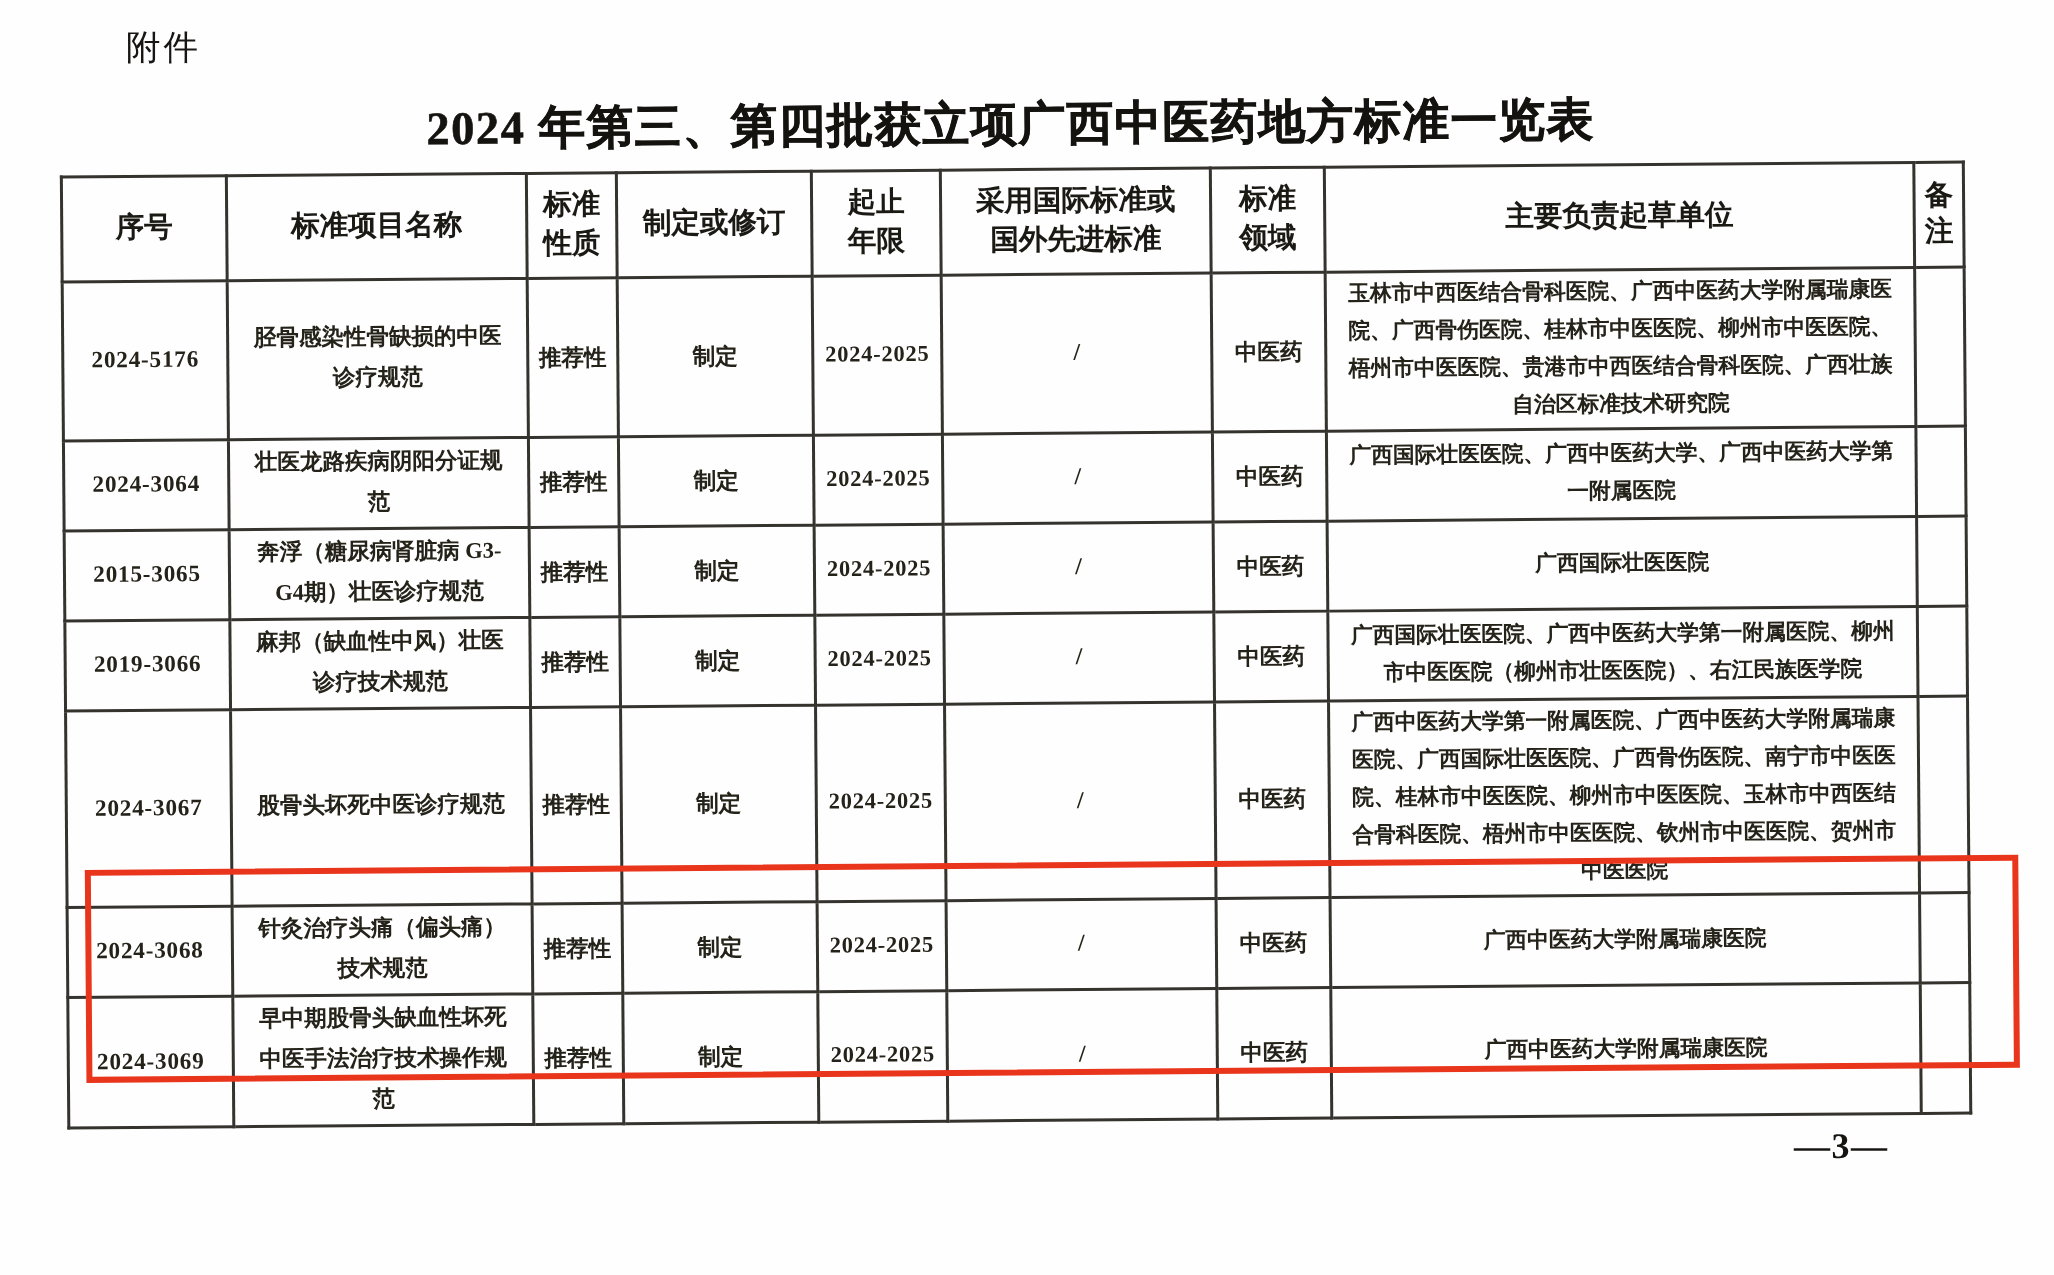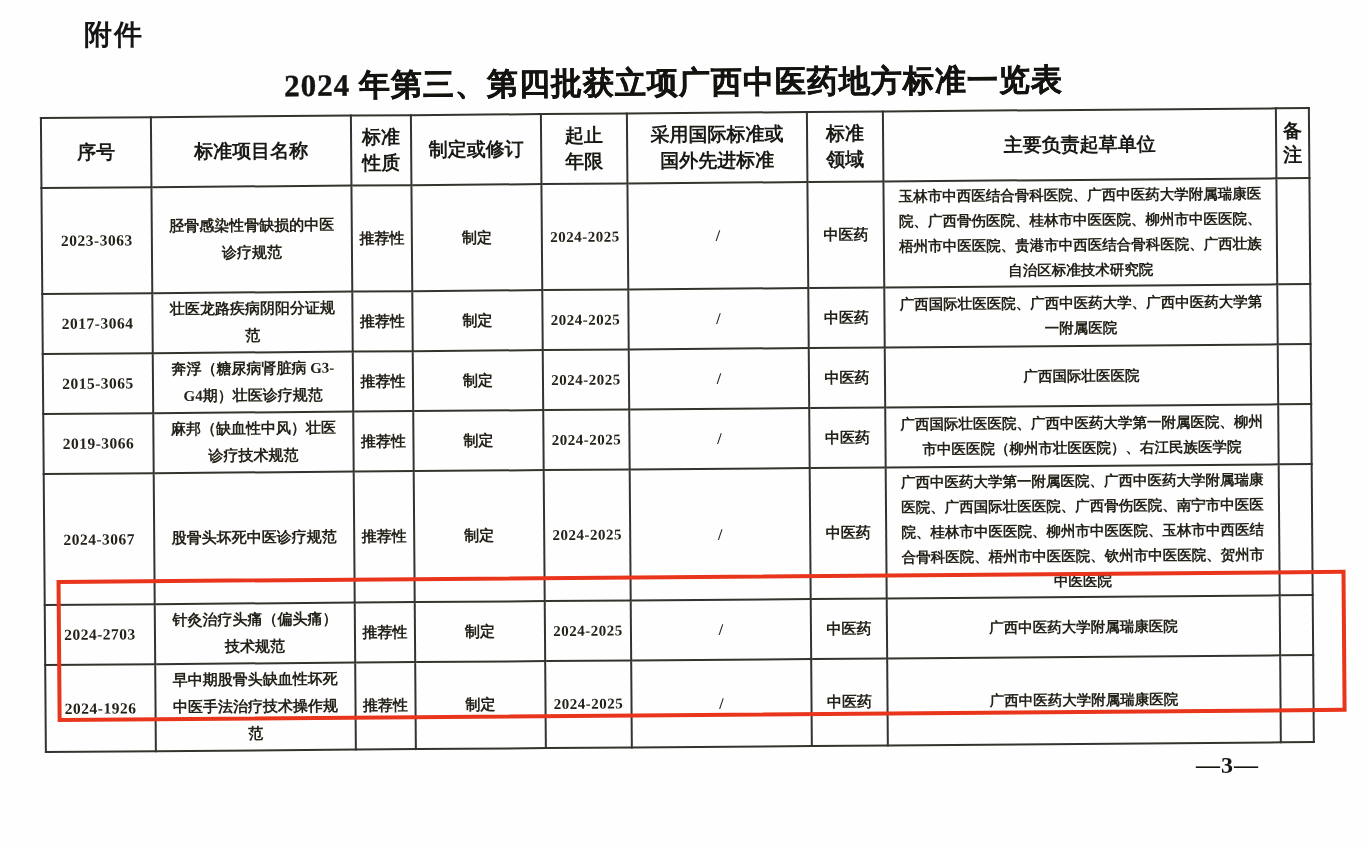--- a/index.html
+++ b/index.html
@@ -8,21 +8,21 @@
     width: 1369px; height: 850px;
     position: relative;
     overflow: hidden;
     font-family: "Liberation Serif", "DejaVu Serif", serif;
     color: #1c1b19;
   }
   .sheet { position: absolute; inset: 0; background: #fefefe; }
 
   .attachment {
     position: absolute; left: 84px; top: 16px;
-    font-size: 28px; font-weight: bold; letter-spacing: 2px;
+    font-size: 23px; font-weight: normal; letter-spacing: 2px;
     color: #171614;
   }
 
   
   .doc-rot {
     position: absolute; inset: 0;
     transform: rotate(-0.45deg);
     transform-origin: 50% 45%;
   }
 
@@ -110,33 +110,33 @@
           <th>采用国际标准或
 国外先进标准</th>
           <th>标准
 领域</th>
           <th>主要负责起草单位</th>
           <th class="h-remarks">备
 注</th>
         </tr>
 
         <tr style="height:101px">
-          <td class="c-serial">2023-3063</td>
+          <td class="c-serial">2024-5176</td>
           <td class="c-name">胫骨感染性骨缺损的中医诊疗规范</td>
           <td>推荐性</td>
           <td>制定</td>
           <td class="c-period">2024-2025</td>
           <td class="c-slash">/</td>
           <td>中医药</td>
           <td class="c-units">玉林市中西医结合骨科医院、广西中医药大学附属瑞康医院、广西骨伤医院、桂林市中医医院、柳州市中医医院、梧州市中医医院、贵港市中西医结合骨科医院、广西壮族自治区标准技术研究院</td>
           <td></td>
         </tr>
 
         <tr style="height:55px">
-          <td class="c-serial">2017-3064</td>
+          <td class="c-serial">2024-3064</td>
           <td class="c-name">壮医龙路疾病阴阳分证规范</td>
           <td>推荐性</td>
           <td>制定</td>
           <td class="c-period">2024-2025</td>
           <td class="c-slash">/</td>
           <td>中医药</td>
           <td class="c-units">广西国际壮医医院、广西中医药大学、广西中医药大学第一附属医院</td>
           <td></td>
         </tr>
 
@@ -170,33 +170,33 @@
           <td>推荐性</td>
           <td>制定</td>
           <td class="c-period">2024-2025</td>
           <td class="c-slash">/</td>
           <td>中医药</td>
           <td class="c-units">广西中医药大学第一附属医院、广西中医药大学附属瑞康医院、广西国际壮医医院、广西骨伤医院、南宁市中医医院、桂林市中医医院、柳州市中医医院、玉林市中西医结合骨科医院、梧州市中医医院、钦州市中医医院、贺州市中医医院</td>
           <td></td>
         </tr>
 
         <tr style="height:55px">
-          <td class="c-serial">2024-2703</td>
+          <td class="c-serial">2024-3068</td>
           <td class="c-name">针灸治疗头痛（偏头痛）技术规范</td>
           <td>推荐性</td>
           <td>制定</td>
           <td class="c-period">2024-2025</td>
           <td class="c-slash">/</td>
           <td>中医药</td>
           <td class="c-units">广西中医药大学附属瑞康医院</td>
           <td></td>
         </tr>
 
         <tr style="height:85px">
-          <td class="c-serial">2024-1926</td>
+          <td class="c-serial">2024-3069</td>
           <td class="c-name">早中期股骨头缺血性坏死中医手法治疗技术操作规范</td>
           <td>推荐性</td>
           <td>制定</td>
           <td class="c-period">2024-2025</td>
           <td class="c-slash">/</td>
           <td>中医药</td>
           <td class="c-units">广西中医药大学附属瑞康医院</td>
           <td></td>
         </tr>
       </tbody>

